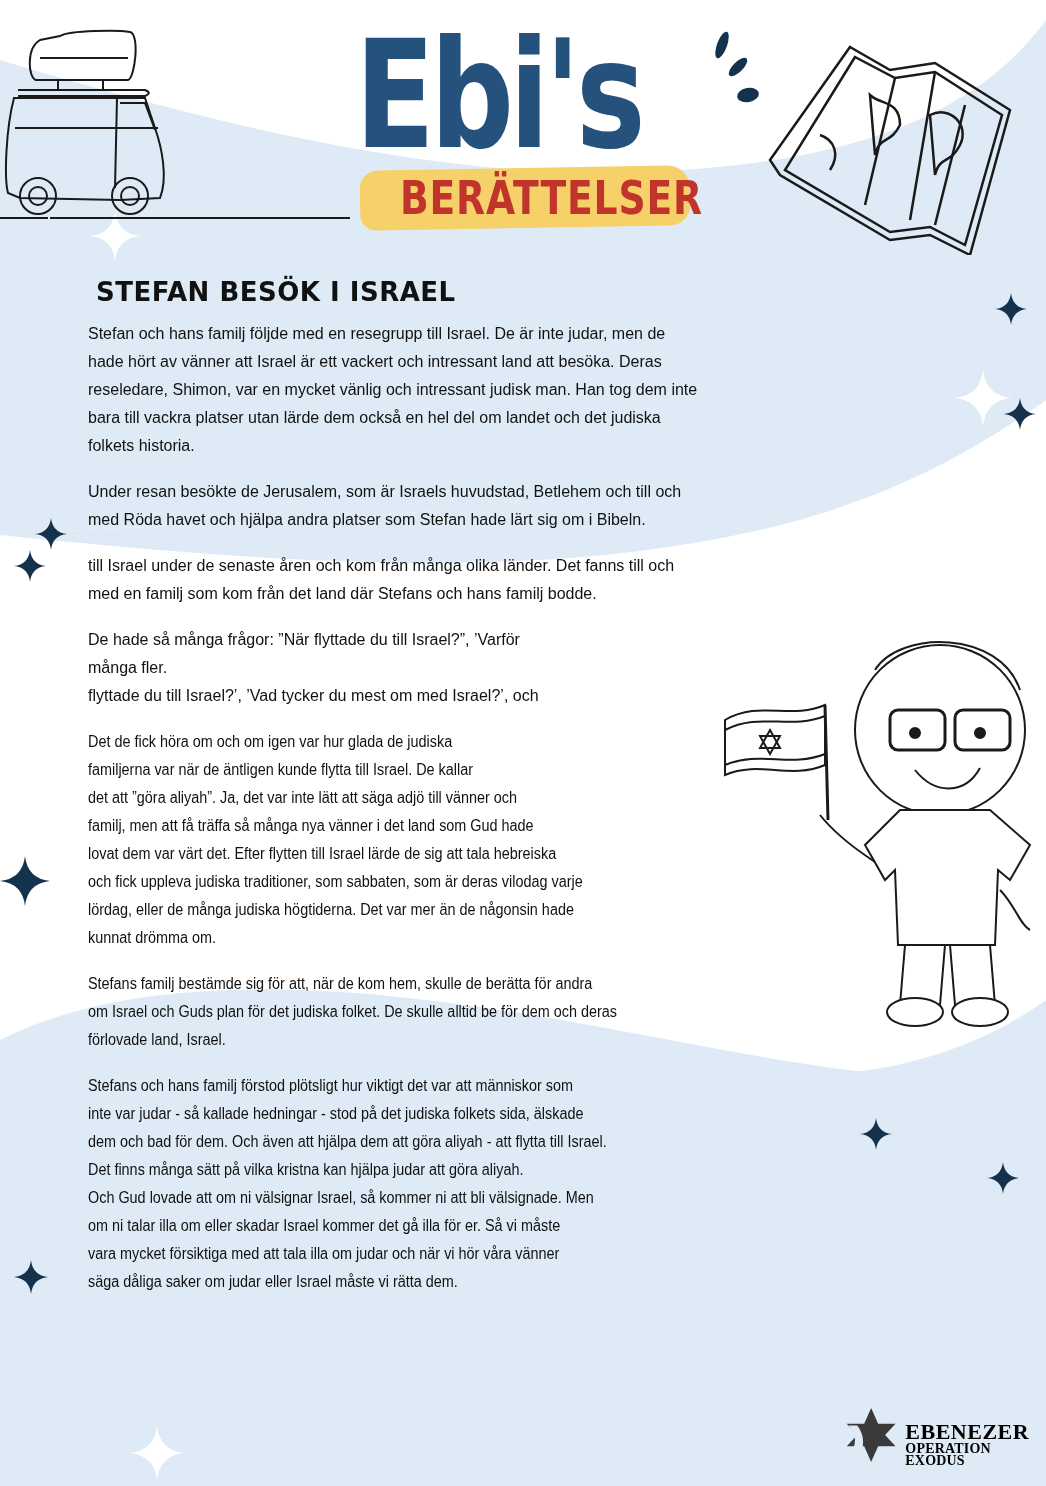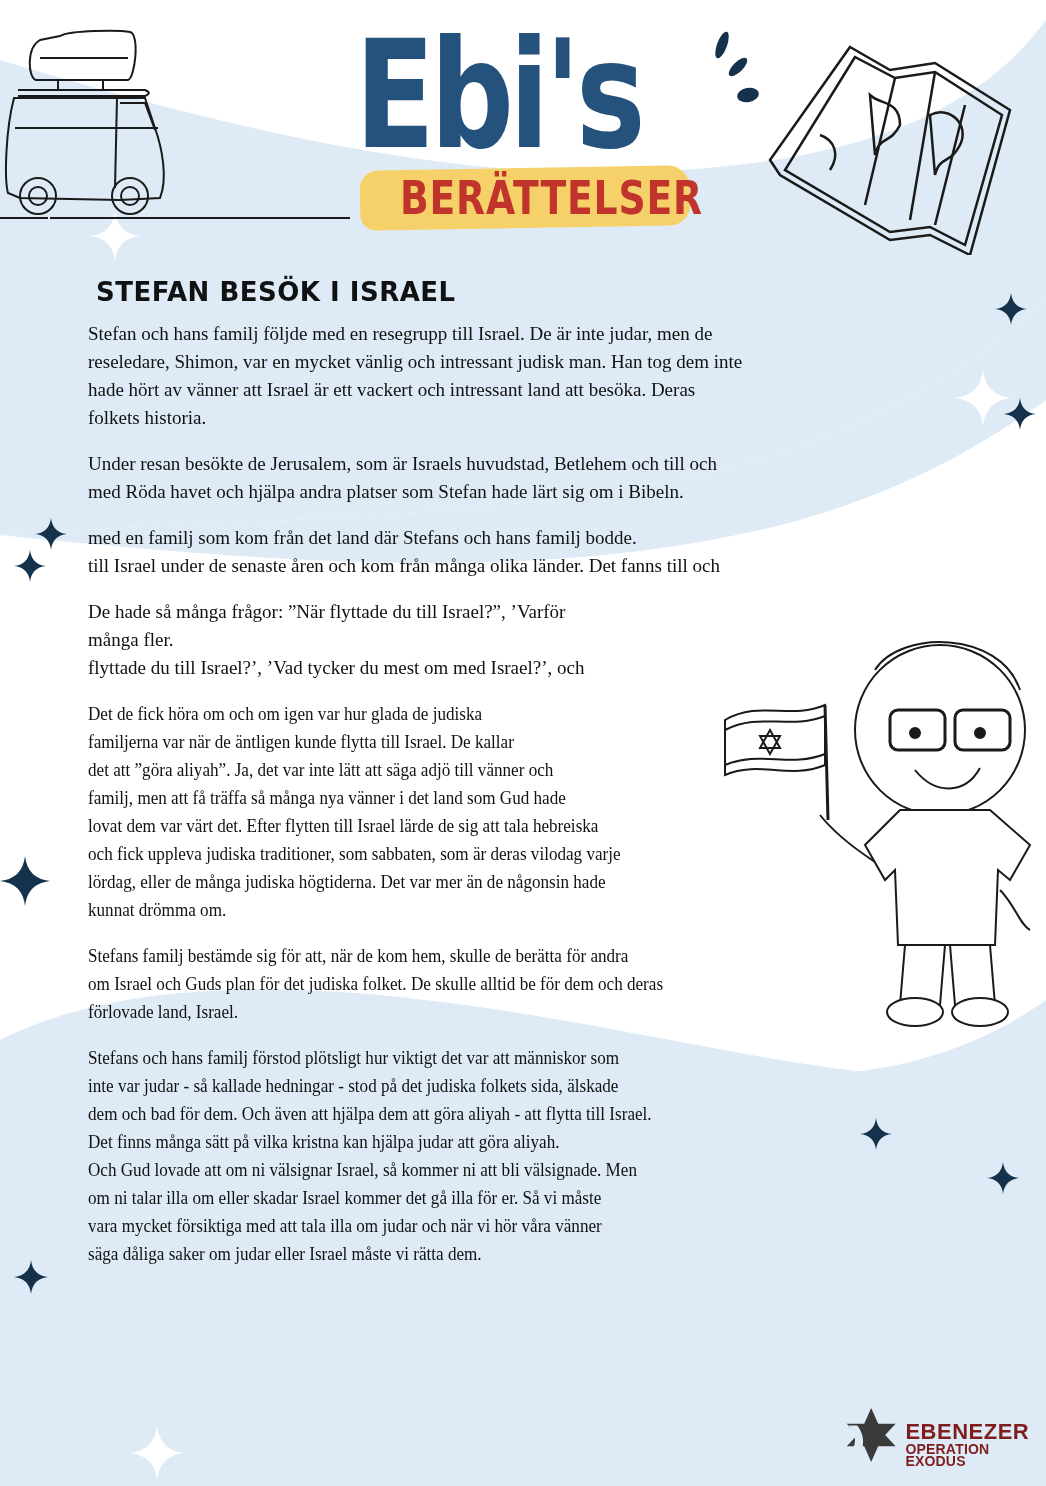--- a/index.html
+++ b/index.html
@@ -30,29 +30,29 @@
       font-family: "DejaVu Sans", sans-serif; font-weight: bold;
       font-size: 46px; line-height: 52px; letter-spacing: 1px;
       color: #c1342b; transform: scaleX(0.82); transform-origin: center top;
     }
     .content { position: absolute; left: 88px; top: 272px; width: 830px; z-index: 3; }
     .title {
       font-family: "DejaVu Sans", sans-serif; font-weight: bold;
       font-size: 26px; line-height: 40px; margin: 0 0 8px 8px; letter-spacing: 0.5px;
     }
     .para {
-      font-family: Liberation Serif, serif; font-size: 19px; line-height: 28px;
+      font-family: Liberation Sans, sans-serif; font-size: 16px; line-height: 28px;
       margin: 0 0 18px 0;
     }
     .para .line { display: block; white-space: nowrap; }
     .condensed .line { transform: scaleX(0.9); transform-origin: left center; }
     .boy { position: absolute; left: 700px; top: 630px; width: 346px; height: 400px; z-index: 2; }
     .star { position: absolute; z-index: 1; }
     .footer-logo { position: absolute; left: 845px; top: 1400px; width: 190px; height: 70px; z-index: 3; display: flex; align-items: center; }
-    .footer-text { margin-left: 8px; color: #7f1d1d; font-family: Liberation Sans, sans-serif; margin-top: 18px; }
+    .footer-text { margin-left: 8px; color: #000000; font-family: Liberation Serif, serif; margin-top: 18px; }
     .footer-brand { font-weight: bold; font-size: 22px; line-height: 22px; letter-spacing: 0.5px; }
     .footer-tag { font-weight: bold; font-size: 14px; line-height: 12px; letter-spacing: 0.2px; }
   </style>
 </head>
 <body>
 
 <svg class="bg-svg" viewBox="0 0 1046 1486" xmlns="http://www.w3.org/2000/svg">
   <rect width="1046" height="1486" fill="#deebf6"></rect>
 
   <path d="M0 0 L1046 0 L1046 20 C 980 110, 860 165, 640 172 C 430 180, 200 120, 0 60 Z" fill="#ffffff"></path>
@@ -158,33 +158,34 @@
   <ellipse cx="215" cy="382" rx="28" ry="14"></ellipse>
     <ellipse cx="280" cy="382" rx="28" ry="14"></ellipse>
   <path d="M300 260 C 315 275, 320 295, 330 300" fill="none"></path>
 </svg>
 
 <div class="content">
   <h1 class="title">STEFAN BESÖK I ISRAEL</h1>
 
   <p class="para">
     <span class="line">Stefan och hans familj följde med en resegrupp till Israel. De är inte judar, men de</span>
+    <span class="line">hade hört av vänner att Israel är ett vackert och intressant land att besöka. Deras</span>
     <span class="line">reseledare, Shimon, var en mycket vänlig och intressant judisk man. Han tog dem inte</span>
-    <span class="line">hade hört av vänner att Israel är ett vackert och intressant land att besöka. Deras</span>
+    <span class="line">bara till vackra platser utan lärde dem också en hel del om landet och det judiska</span>
     <span class="line">folkets historia.</span>
   </p>
 
   <p class="para">
     <span class="line">Under resan besökte de Jerusalem, som är Israels huvudstad, Betlehem och till och</span>
     <span class="line">med Röda havet och hjälpa andra platser som Stefan hade lärt sig om i Bibeln.</span>
   </p>
 
   <p class="para">
+    <span class="line">till Israel under de senaste åren och kom från många olika länder. Det fanns till och</span>
     <span class="line">med en familj som kom från det land där Stefans och hans familj bodde.</span>
-    <span class="line">till Israel under de senaste åren och kom från många olika länder. Det fanns till och</span>
   </p>
 
   <p class="para">
     <span class="line">De hade så många frågor: ”När flyttade du till Israel?”, ’Varför</span>
     <span class="line">många fler.</span>
     <span class="line">flyttade du till Israel?’, ’Vad tycker du mest om med Israel?’, och</span>
   </p>
 
   <p class="para condensed">
     <span class="line">Det de fick höra om och om igen var hur glada de judiska</span>

